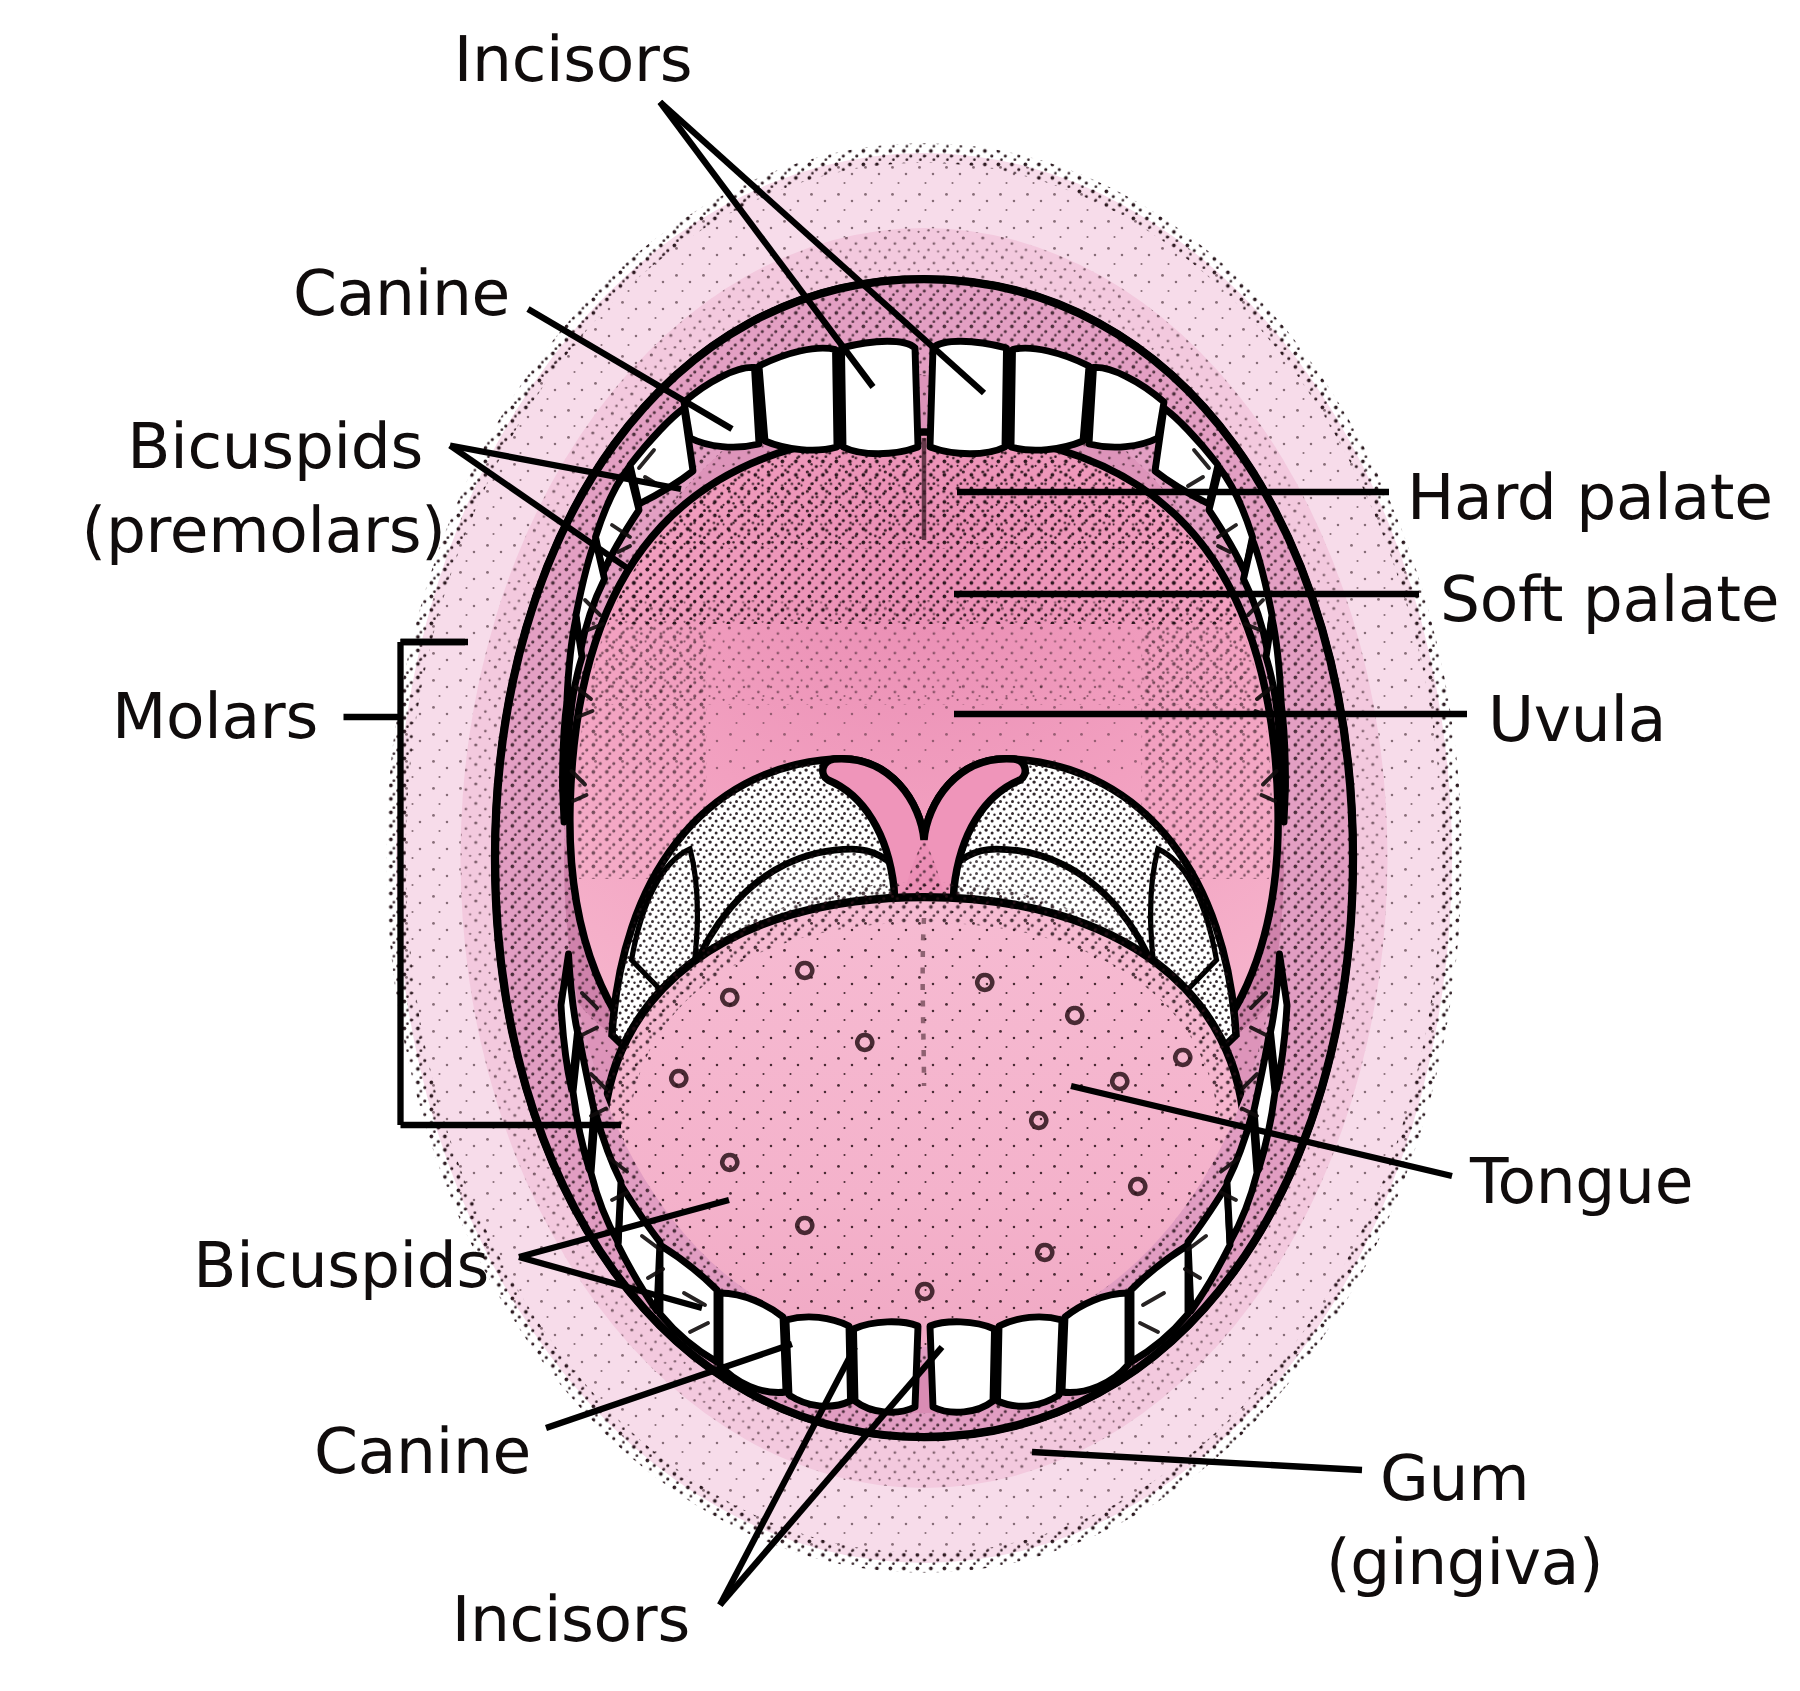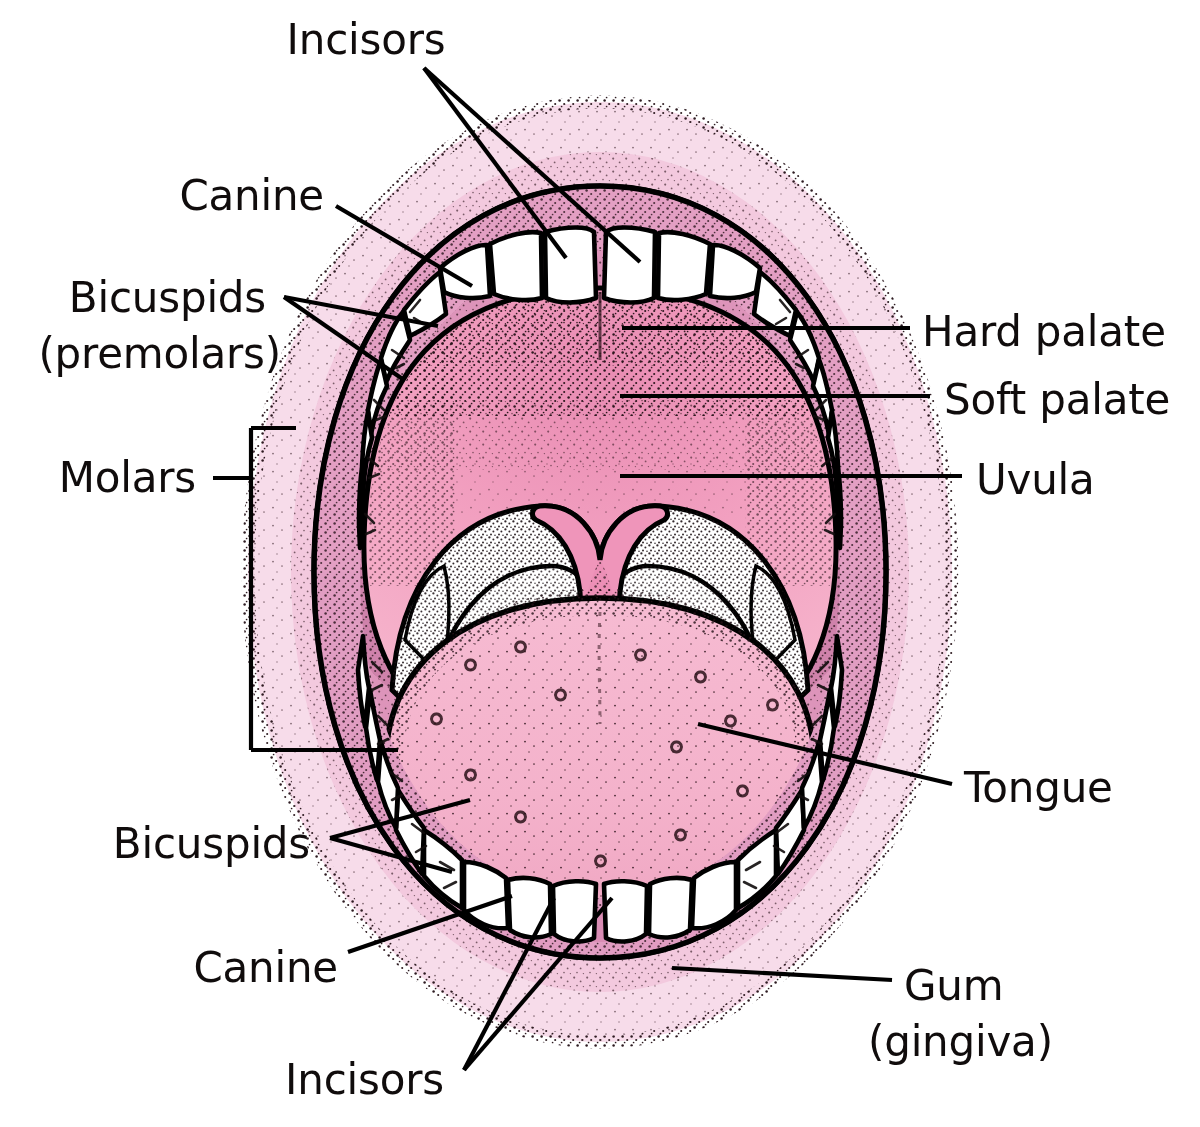--- a/index.html
+++ b/index.html
@@ -1,21 +1,21 @@
 <!DOCTYPE html>
 <html><head>
 <meta charset="utf-8">
 <style>
   html,body{margin:0;padding:0;background:#ffffff;}
   body{
     width:1200px;height:1127px;
     font-family:"DejaVu Sans", sans-serif;
     overflow:hidden;position:relative;
   }
-  #stage{position:absolute;left:0;top:0;width:980px;height:1127px;}
+  #stage{position:absolute;left:16px;top:0;width:980px;height:1127px;}
   svg{display:block;}
   .lbl{
     font-family:"DejaVu Sans", sans-serif;
     font-size:42px;
     fill:#100c0c;
     letter-spacing:-0.2px;
   }
   .lbl-end{text-anchor:end;}
   .lbl-start{text-anchor:start;}
   .lbl-mid{text-anchor:middle;}

